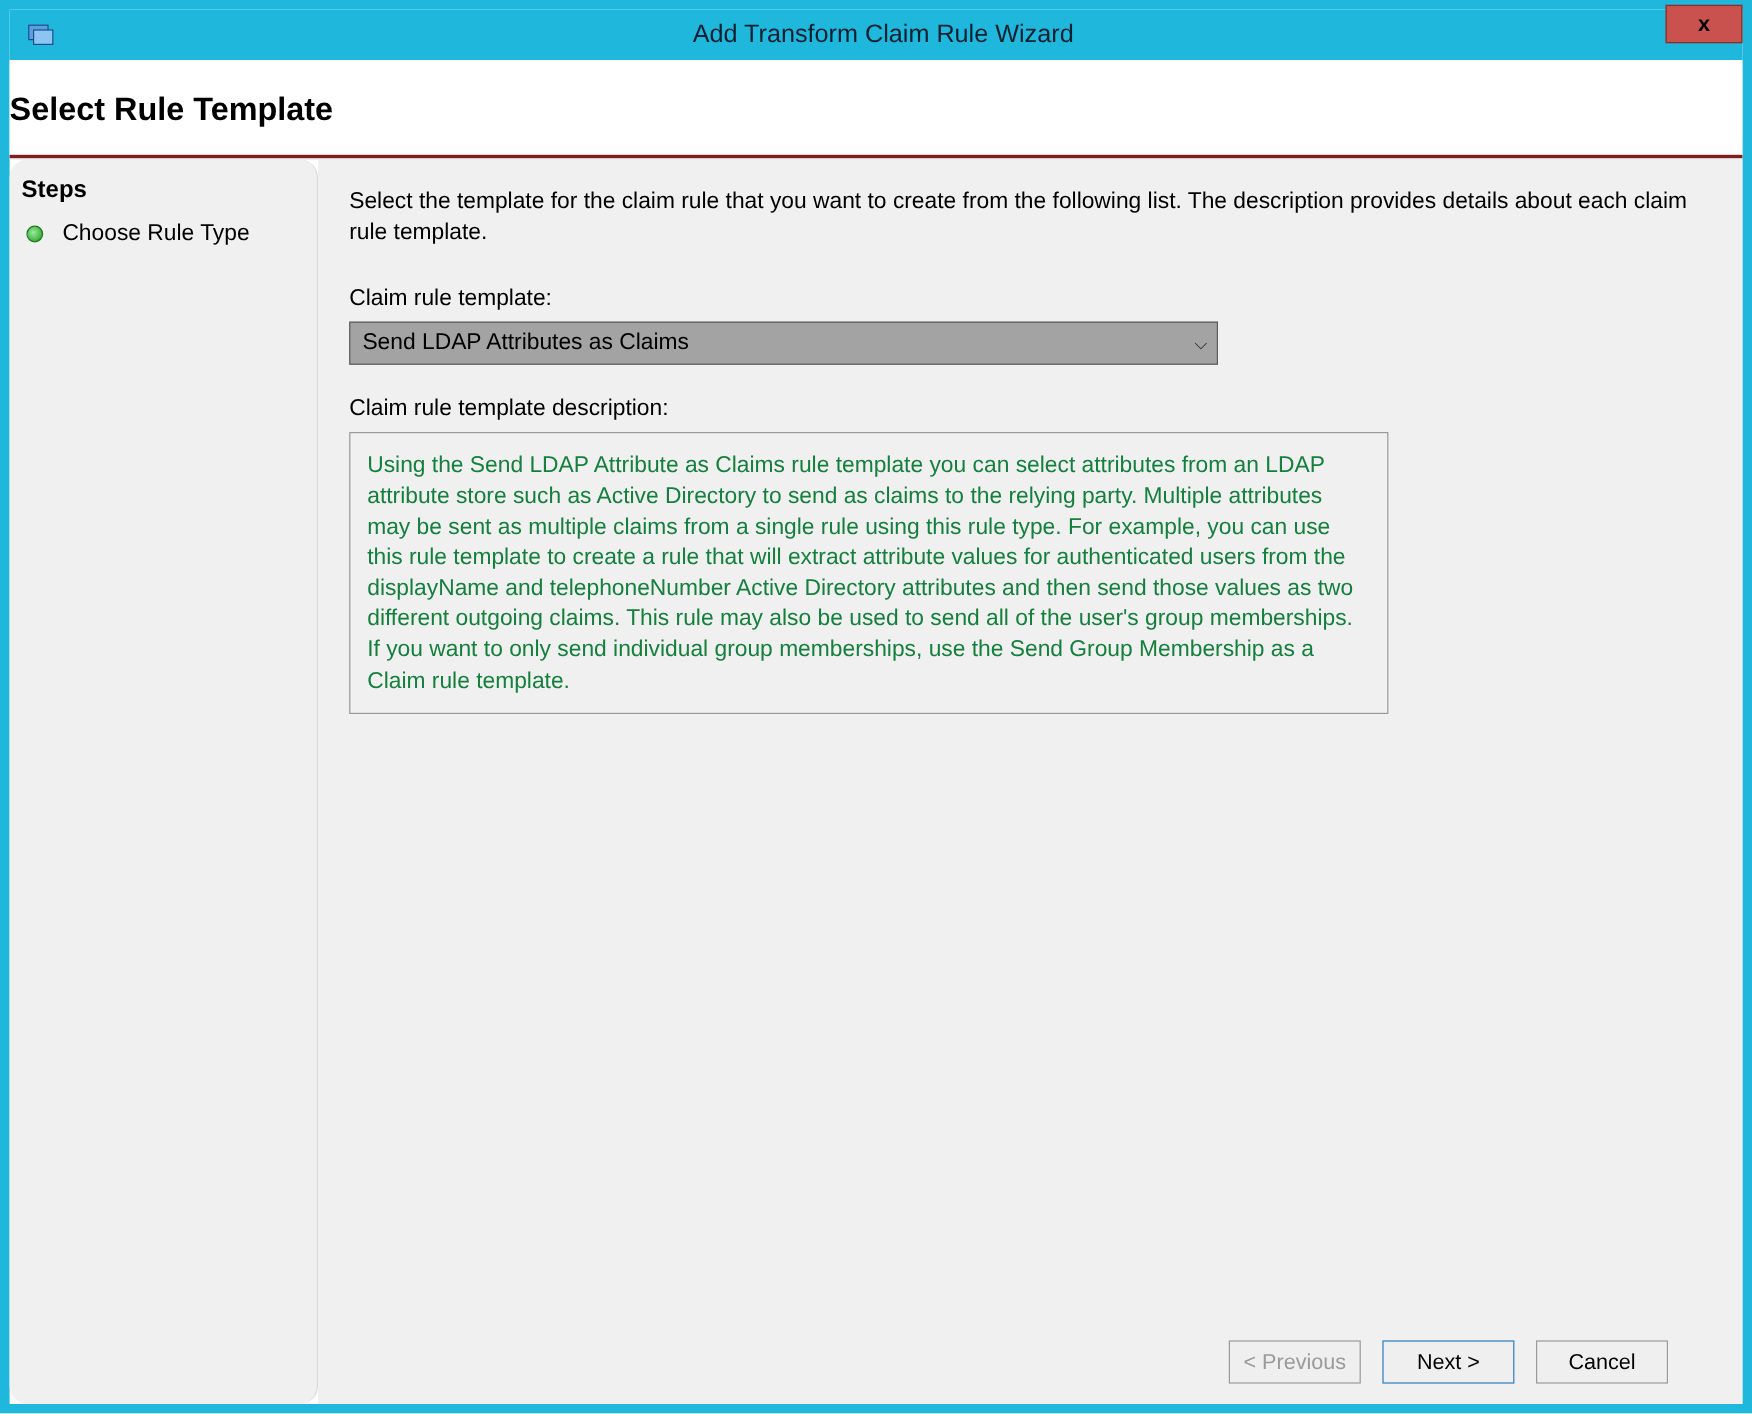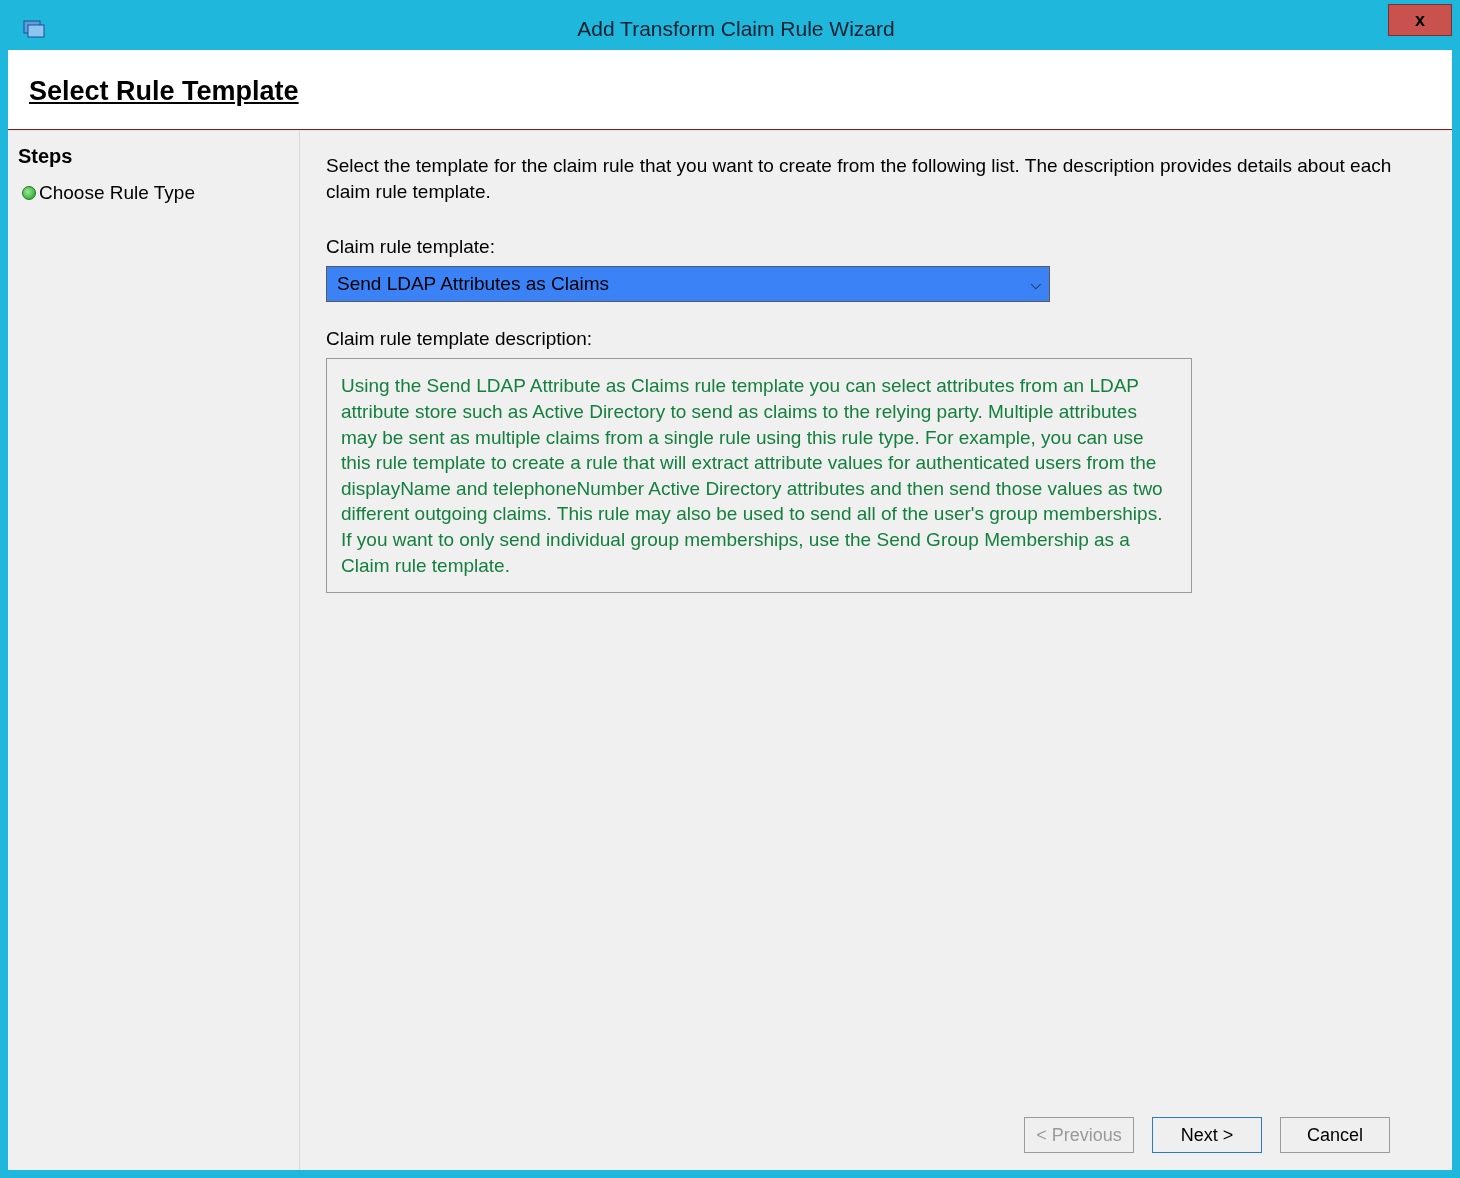--- a/index.html
+++ b/index.html
@@ -49,50 +49,50 @@
   display: flex;
   align-items: center;
   justify-content: center;
   font-weight: bold;
   font-size: 18px;
   color: #000;
   cursor: pointer;
 }
 .header-row {
   background: #fff;
-  padding: 26px 4px 22px 21px;
-  border-bottom: 1px solid #7f1d1d;
-  text-decoration: underline;
+  padding: 26px 4px 22px 0;
+  border-bottom: 3px solid #7f1d1d;
 }
 .header-title {
   font-size: 27px;
   font-weight: bold;
   color: #000;
   font-family: Arial, sans-serif;
 }
 .body-row {
   flex: 1;
   display: flex;
   border-top: 1px solid #e5e5e5;
 }
 .sidebar {
-  width: 292px;
+  width: 257px;
   background: #f0f0f0;
   border-right: 1px solid #d9d9d9;
   padding-top: 8px;
+  border-radius: 15px;
 }
 .steps-hdr {
   font-weight: bold;
   font-size: 20px;
   padding: 6px 10px 8px 10px;
 }
 .step-item {
   display: flex;
   align-items: center;
-  gap: 3px;
+  gap: 16px;
   padding: 6px 10px 8px 14px;
   font-size: 19px;
   color: #000;
   cursor: default;
 }
 .step-bullet {
   width: 14px; height: 14px;
   border-radius: 50%;
   border: 1px solid #888;
 }
@@ -111,21 +111,21 @@
   margin-bottom: 32px;
   color: #000;
 }
 .field-label {
   margin-bottom: 8px;
   color: #000;
 }
 .combo {
   width: 724px;
   height: 36px;
-  background: #3b82f6;
+  background: #a3a3a3;
   border: 1px solid #5a5a5a;
   display: flex;
   align-items: center;
   padding: 0 8px 0 10px;
   cursor: pointer;
   margin-bottom: 26px;
 }
 .combo-text { flex: 1; font-size: 19px; }
 .combo-arrow {
   font-size: 14px;

